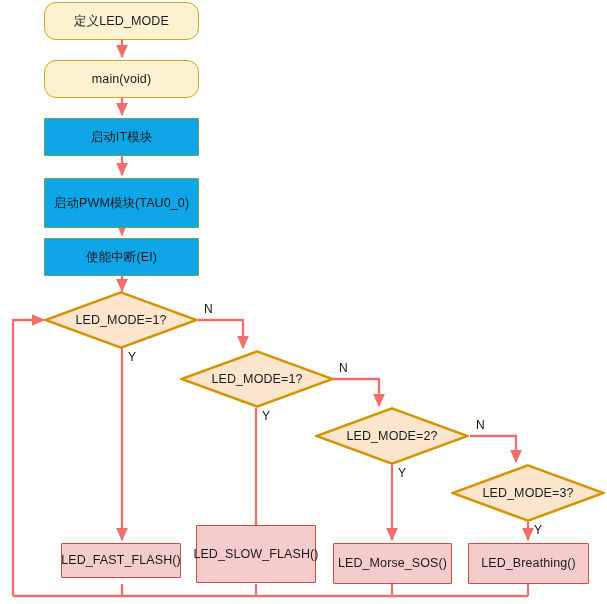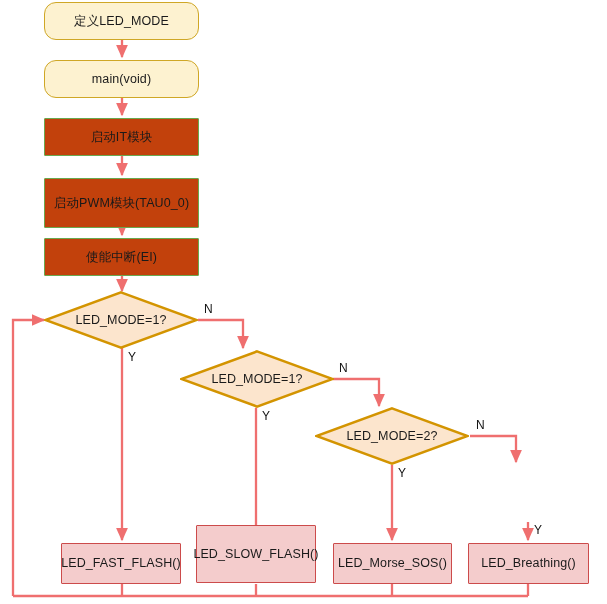--- a/index.html
+++ b/index.html
@@ -24,21 +24,21 @@
     line-height:1.2;
     letter-spacing:.1px;
     white-space:nowrap;
   }
   .node.process-yellow{
     background:#fdf2d0;
     border:1.6px solid #cfa726;
     border-radius:12px;
   }
   .node.process-green{
-    background:#c2410c;
+    background:#0ea5e9;
     border:1.6px solid #6aa84f;
     border-radius:1px;
   }
   .node.action-pink{
     background:#f4cccc;
     border:1.8px solid #cc4b4b;
     border-radius:1px;
     font-size:12.5px;
   }
 
@@ -144,23 +144,29 @@
 
   <div class="decision" style="left:315px;top:407px;width:154px;height:58px;">
     <svg class="dia-shape" viewBox="0 0 154 58" preserveAspectRatio="none">
       <polygon points="77,1.4 152.6,29 77,56.6 1.4,29" fill="#fce5cd" stroke="#d39400" stroke-width="2.6"></polygon>
     </svg>
     <span class="dia-label">LED_MODE=2?</span>
   </div>
   <span class="branch-label" style="left:476px;top:418px;">N</span>
   <span class="branch-label" style="left:398px;top:466px;">Y</span>
 
+  <div class="decision" style="left:451px;top:464px;width:154px;height:58px;">
+    <svg class="dia-shape" viewBox="0 0 154 58" preserveAspectRatio="none">
+      <polygon points="77,1.4 152.6,29 77,56.6 1.4,29" fill="#fce5cd" stroke="#d39400" stroke-width="2.6"></polygon>
+    </svg>
+    <span class="dia-label">LED_MODE=3?</span>
+  </div>
   <span class="branch-label" style="left:534px;top:523px;">Y</span>
 
-  <div class="node action-pink" style="left:61px;top:543px;width:120px;height:41px;">
+  <div class="node action-pink" style="left:61px;top:543px;width:120px;height:35px;">
     <span>LED_FAST_FLASH()</span>
   </div>
 
   <div class="node action-pink" style="left:196px;top:525px;width:120px;height:58px;">
     <span>LED_SLOW_FLASH()</span>
   </div>
 
   <div class="node action-pink" style="left:468px;top:543px;width:121px;height:41px;">
     <span>LED_Breathing()</span>
   </div>

